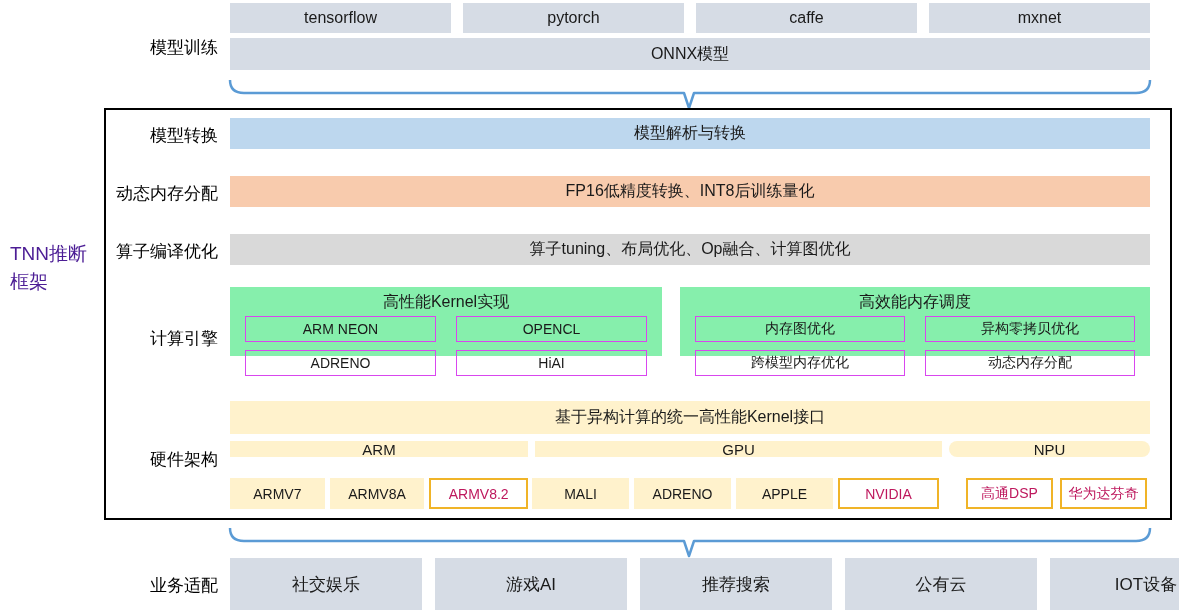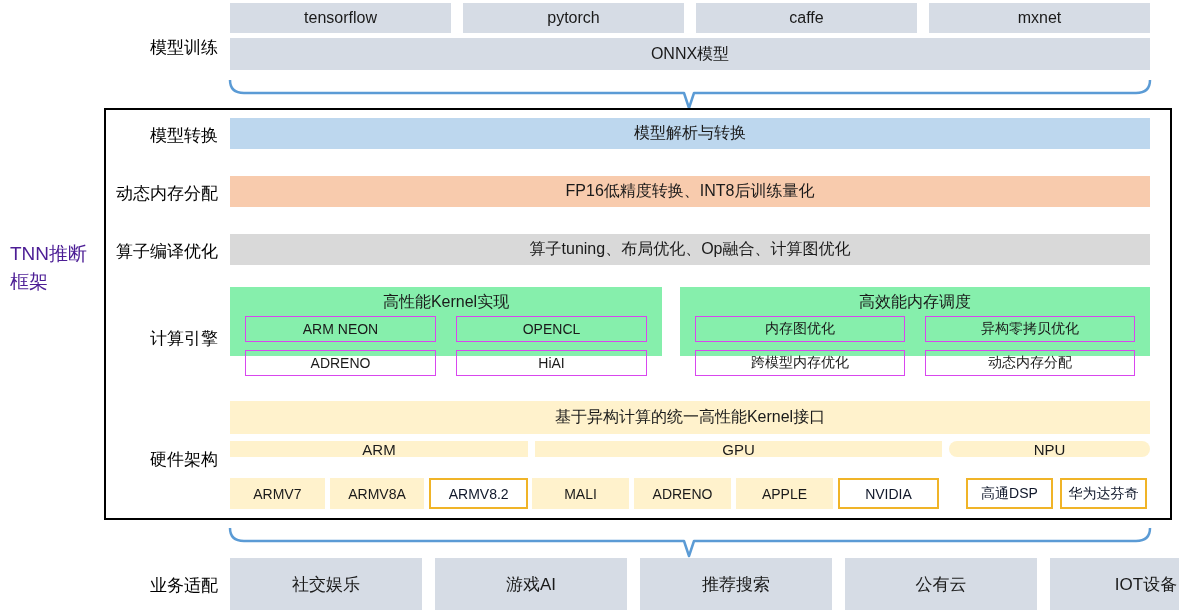--- a/index.html
+++ b/index.html
@@ -51,21 +51,21 @@
   .hw-cat { background:#FFF2CC; font-size:15px; }
   .hw-cat-arm { width:298px; }
   .hw-cat-gpu { width:407px; margin-left:7px; }
   .hw-cat-npu { width:201px; margin-left:7px;border-radius:15px; }
   .chip-row { position:absolute; left:230px; top:478px; width:920px; height:31px; display:flex; }
   .chip-group { display:flex; gap:5px; }
   .chip-group-arm { width:298px; }
   .chip-group-gpu { width:407px; margin-left:4px; }
   .chip-group-npu { width:201px; margin-left:7px; gap:7px;padding-left:20px; }
   .chip { flex:1; background:#FFF2CC; font-size:14px; white-space:nowrap; }
-  .chip.inactive { background:#fff; border:2px solid #F0B428; color:#0f172a; }
+  .chip.inactive { background:#fff; border:2px solid #F0B428; color:#be185d; }
 
   
   .biz-row { position:absolute; left:230px; top:558px; width:1012px; height:52px; display:flex; gap:13px; }
   .biz-box { flex:1; background:#D6DCE5; font-size:17px; }
 </style>
 </head>
 <body>
 
 <div class="canvas">
 

